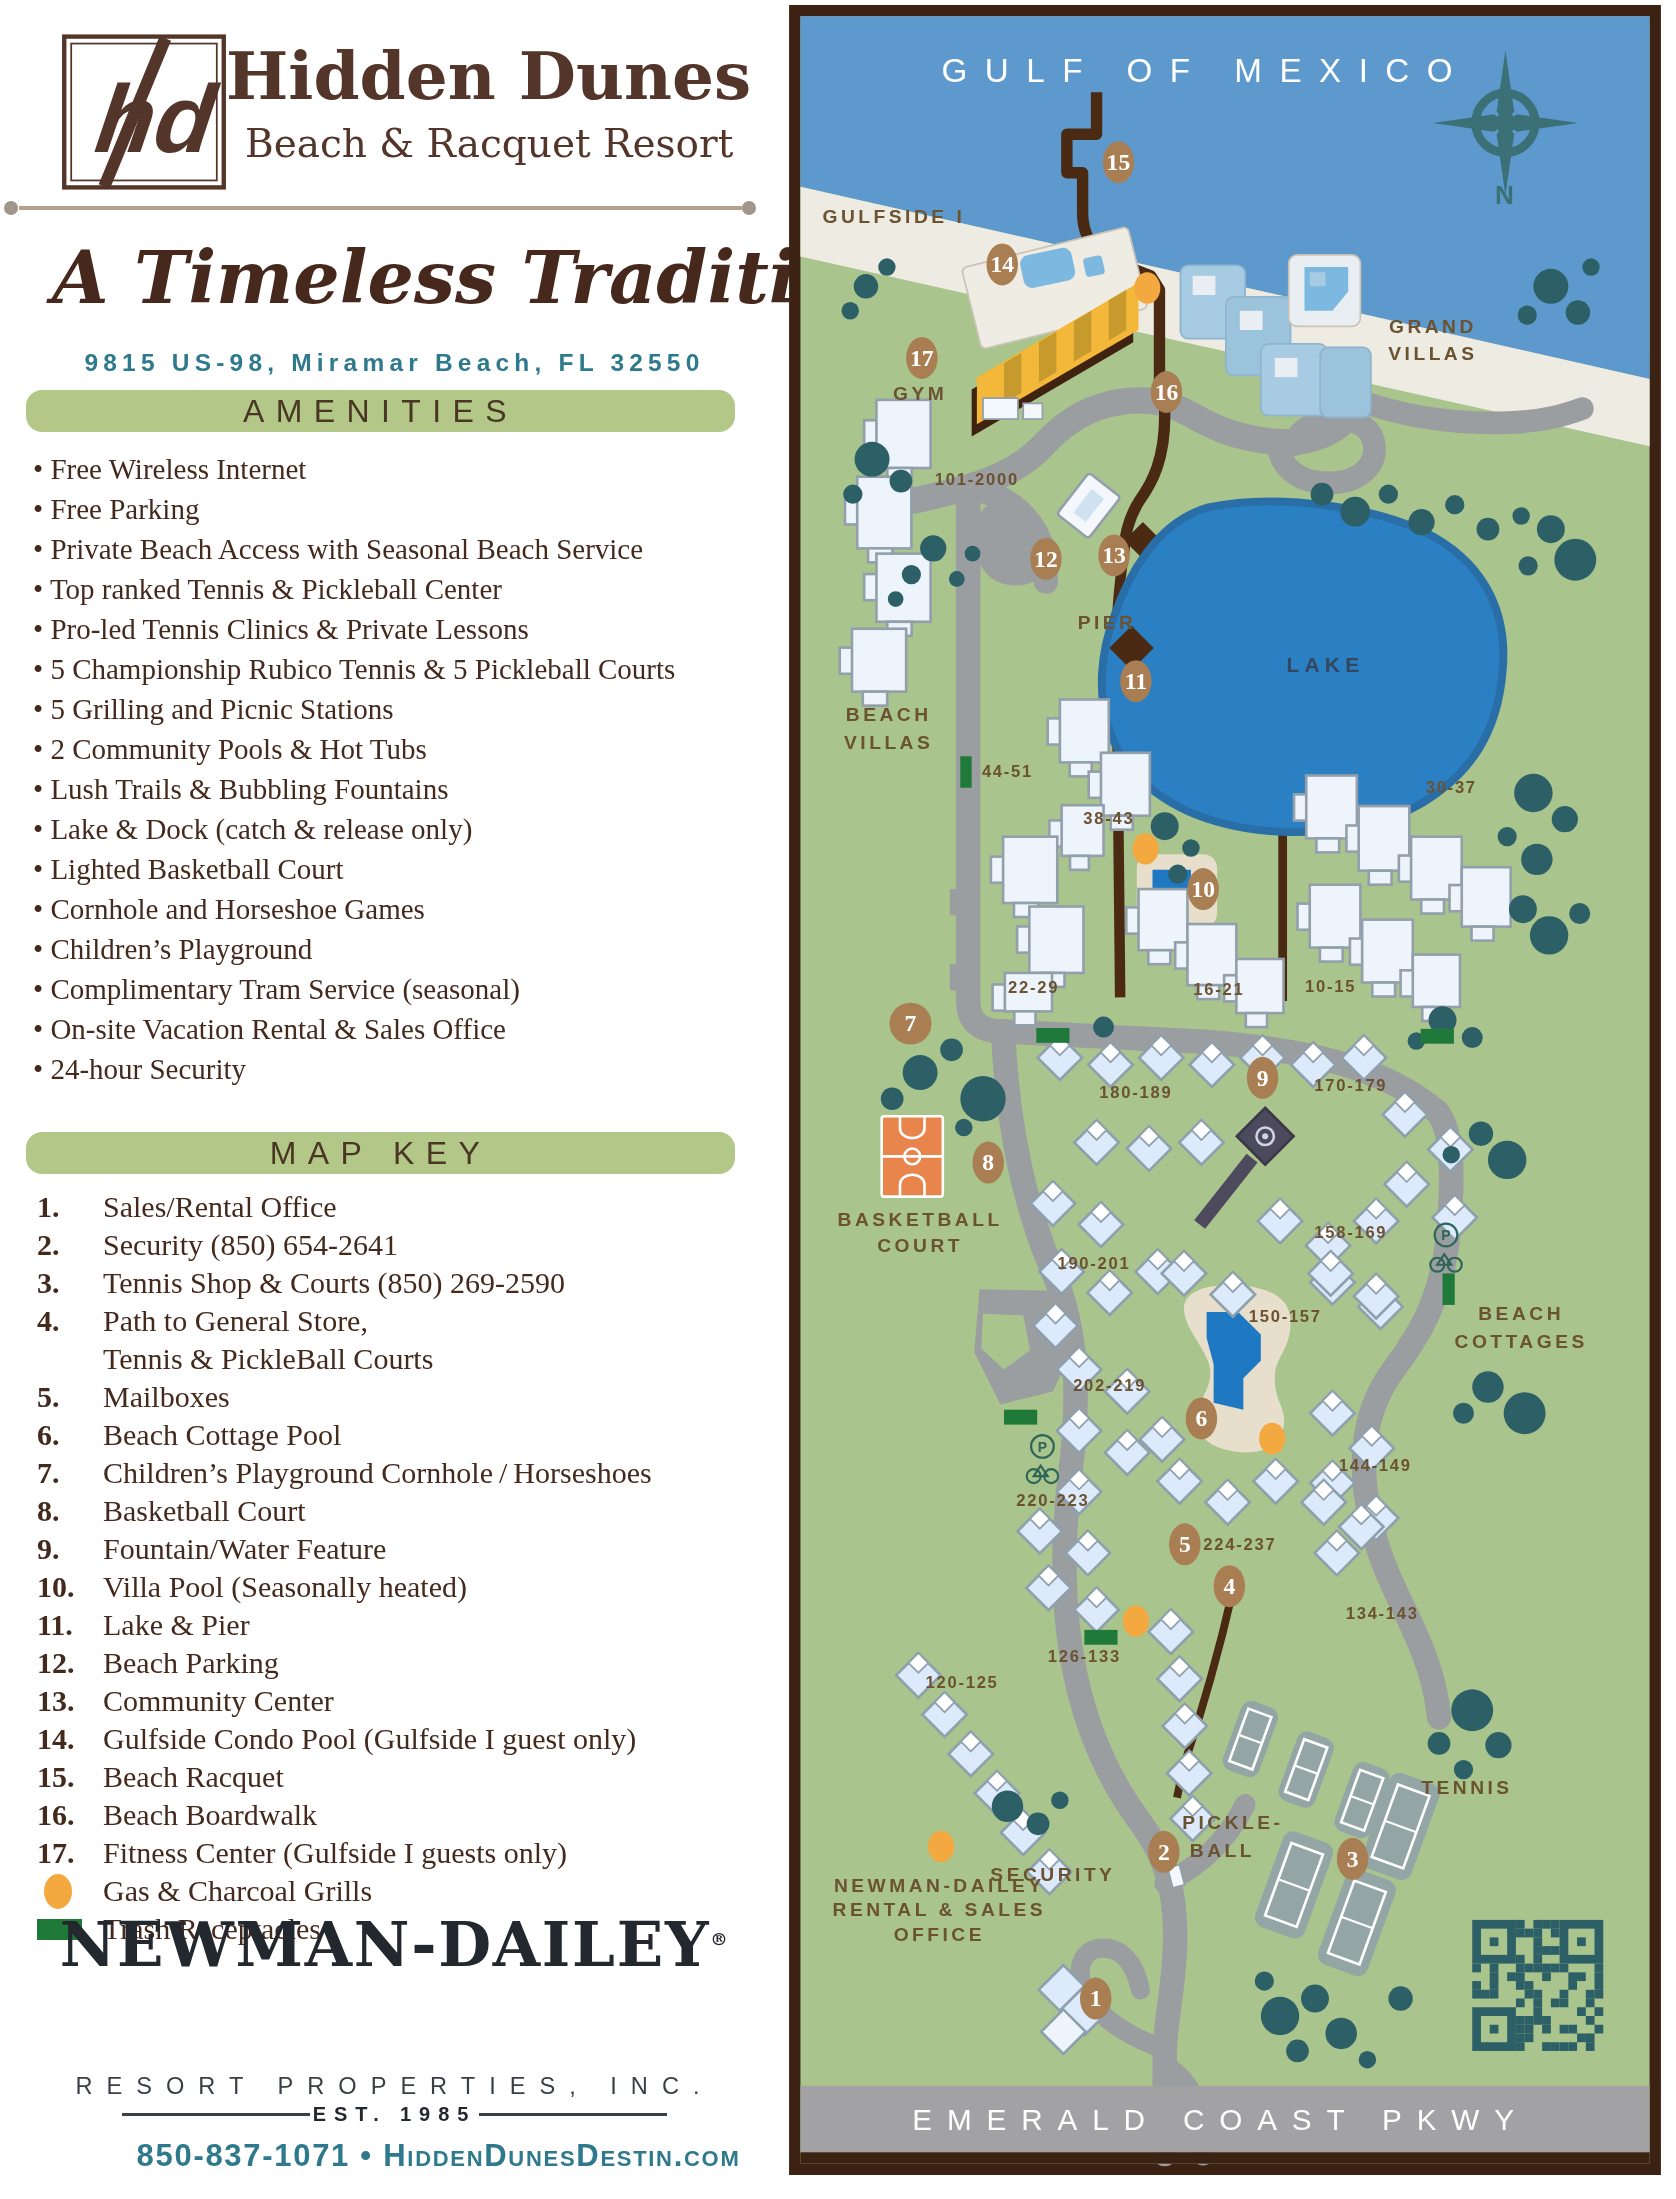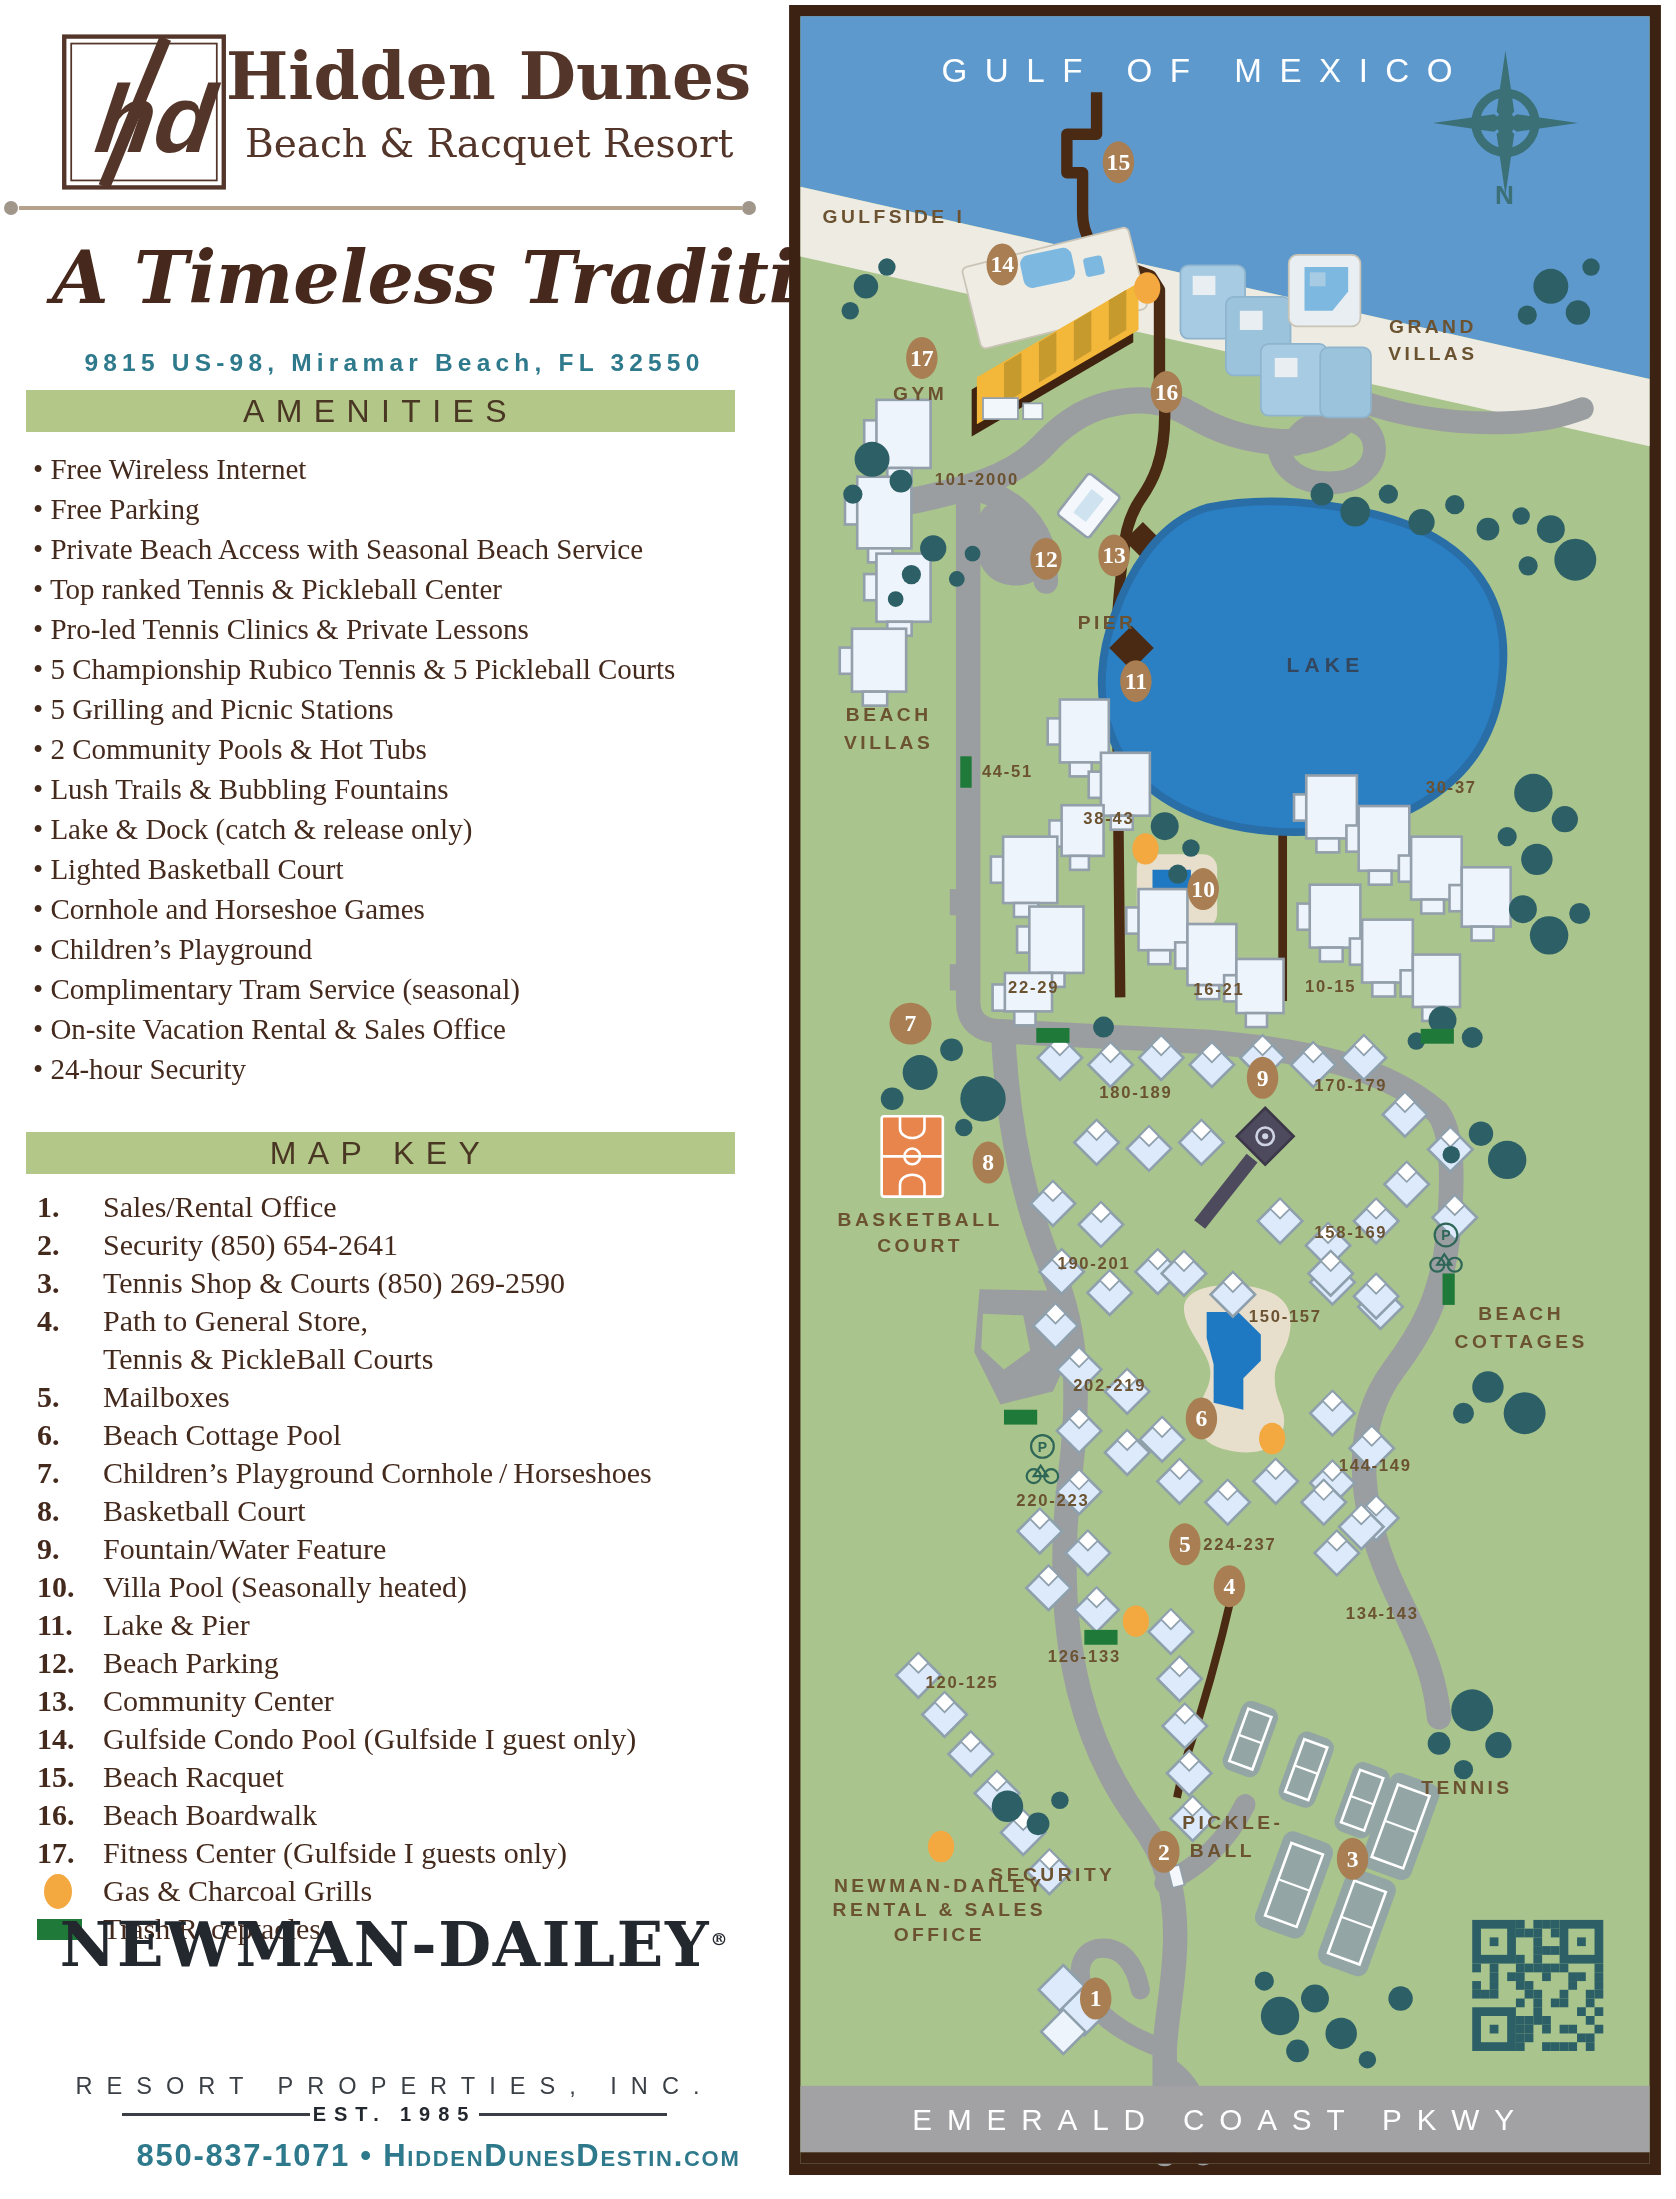--- a/index.html
+++ b/index.html
@@ -6,21 +6,21 @@
   body{width:1677px;height:2199px;position:relative;font-family:"Liberation Sans",sans-serif;overflow:hidden;}
   .panel{position:absolute;left:0;top:0;width:789px;height:2199px;background:#fff;}
   .abs{position:absolute;}
   .brand-name1{font-family:"DejaVu Serif",serif;font-size:66px;color:#53352a;letter-spacing:0px;font-weight:600;}
   .brand-name2{font-family:"DejaVu Serif",serif;font-size:39px;color:#53352a;font-weight:500;}
   .divider{height:3.5px;background:#b5a28c;}
   .dot{width:14px;height:14px;border-radius:50%;background:#a1968a;}
   .tagline{font-family:"DejaVu Serif",serif;font-style:italic;font-size:73px;color:#46281c;white-space:nowrap;font-weight:600;}
   .tagline sup{font-size:21px;font-style:normal;}
   .address{font-size:24.5px;letter-spacing:5.2px;color:#2e7a8c;font-weight:600;text-align:center;width:100%;}
-  .band{background:#b2c788;height:42px;display:flex;align-items:center;justify-content:center;}
+  .band{background:#b2c788;height:42px;display:flex;align-items:center;justify-content:center;border-radius:16px;}
   .band span{font-size:32px;letter-spacing:11.4px;color:#4a3723;font-weight:500;}
   .blist{font-family:"Liberation Serif",serif;font-size:29px;color:#44291d;line-height:40px;}
   .blist .row{white-space:nowrap;}
   .klist{font-family:"Liberation Serif",serif;font-size:30px;color:#44291d;line-height:38px;}
   .krow{display:flex;white-space:nowrap;}
   .knum{font-weight:bold;width:66px;flex:0 0 66px;}
   .kwrap{width:66px;flex:0 0 66px;}
   .legrow{display:flex;align-items:center;white-space:nowrap;height:38px;}
   .legicon{width:66px;flex:0 0 66px;display:flex;align-items:center;}
   .grill-dot{width:28px;height:35px;border-radius:50%;background:#f3a840;margin-left:7px;}

